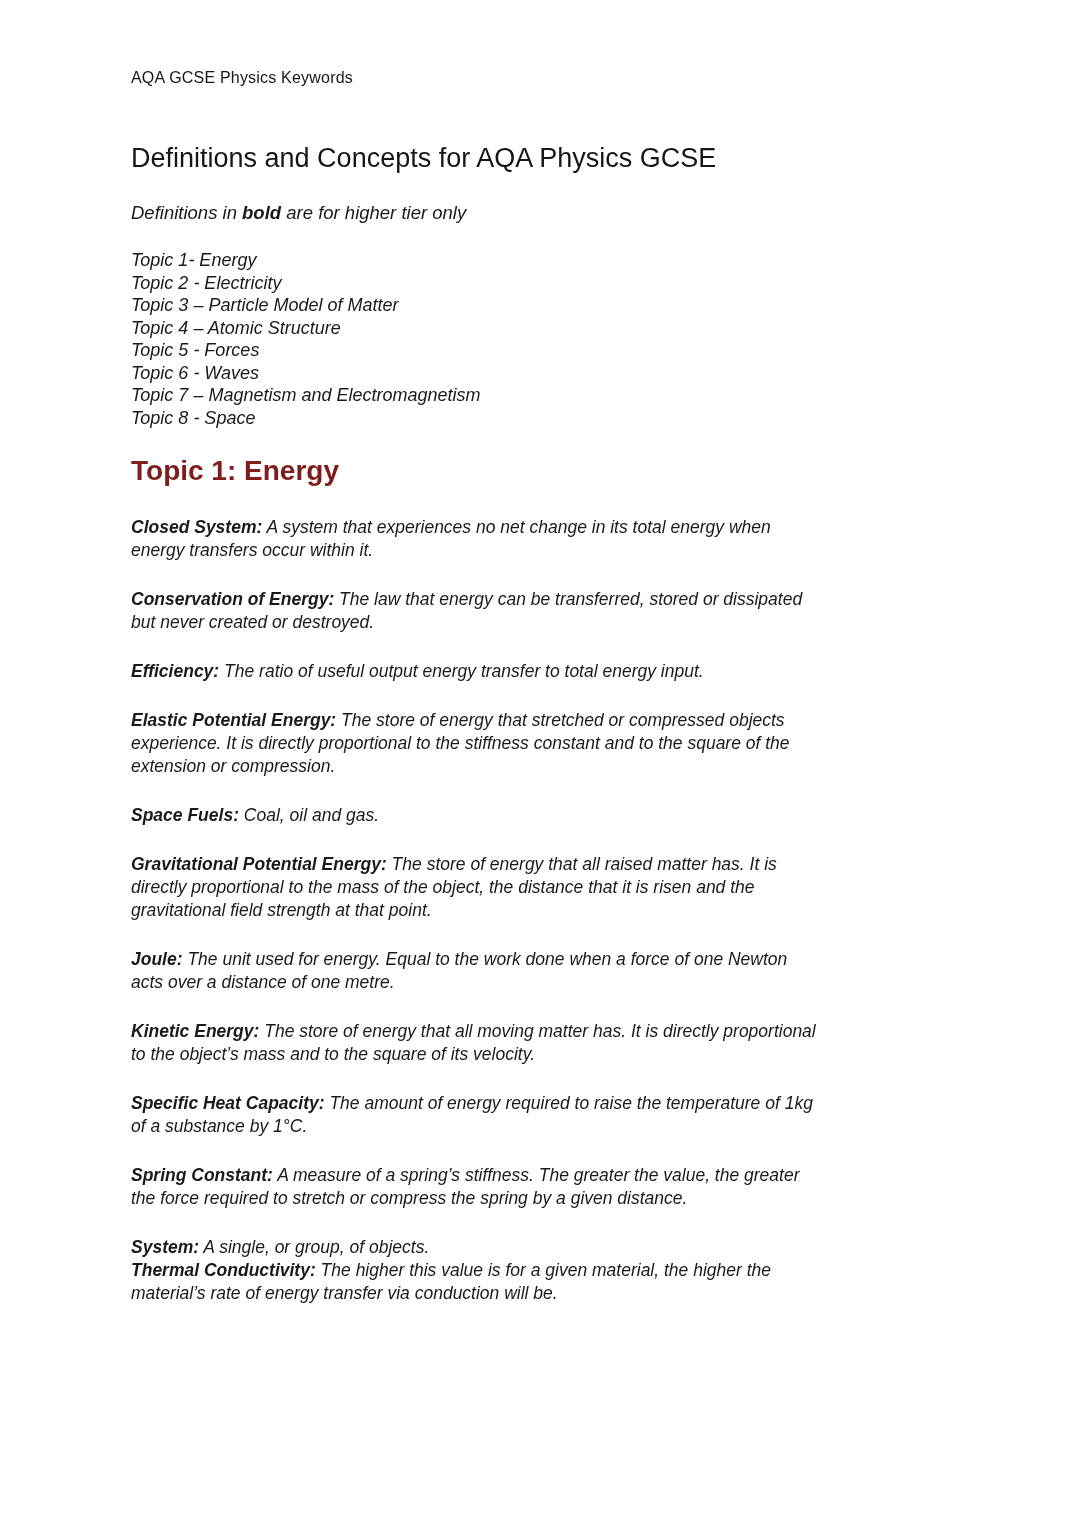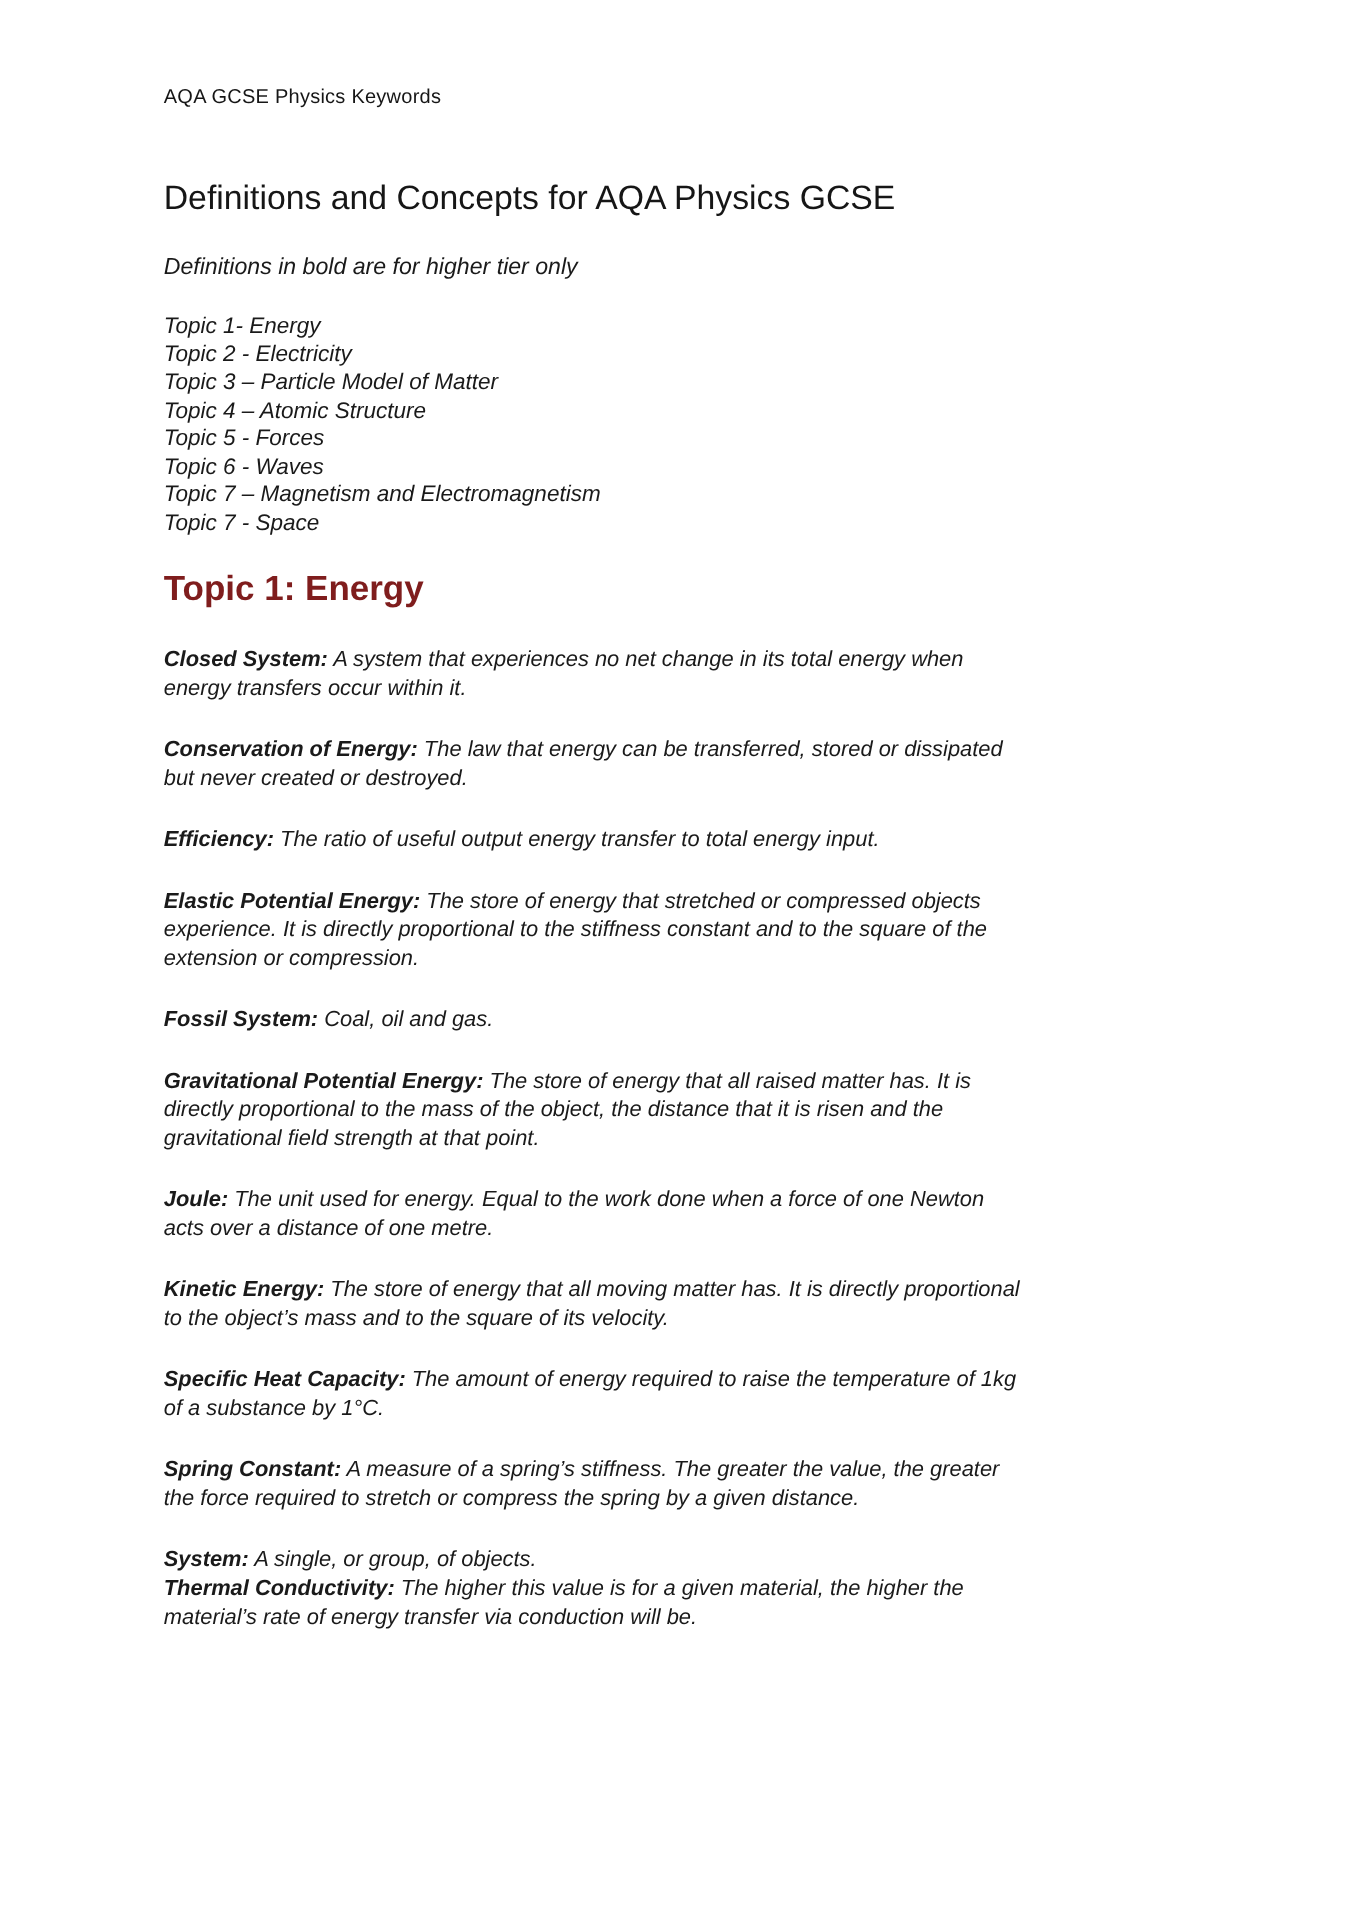--- a/index.html
+++ b/index.html
@@ -31,21 +31,21 @@
     margin: 55px 0 0 0;
     color: #161616;
   }
   .doc-subtitle {
     font-size: 18.5px;
     font-style: italic;
     line-height: 23px;
     margin: 27px 0 0 0;
   }
   .doc-subtitle .em-bold {
-    font-weight: 400;
+    font-weight: 700;
     text-align: right;
   }
   .topic-list {
     margin-top: 25px;
     font-size: 18px;
     font-style: italic;
     line-height: 22.5px;
   }
   h2.section-heading {
     font-size: 28px;
@@ -76,31 +76,31 @@
   <p class="doc-subtitle"><span>Definitions in </span><span class="em-bold">bold</span><span> are for higher tier only</span></p>
 
   <div class="topic-list">
       <div class="topic-line">Topic 1- Energy</div>
       <div class="topic-line">Topic 2 - Electricity</div>
       <div class="topic-line">Topic 3 – Particle Model of Matter</div>
       <div class="topic-line">Topic 4 – Atomic Structure</div>
       <div class="topic-line">Topic 5 - Forces</div>
       <div class="topic-line">Topic 6 - Waves</div>
       <div class="topic-line">Topic 7 – Magnetism and Electromagnetism</div>
-      <div class="topic-line">Topic 7 - Space</div>
+      <div class="topic-line">Topic 8 - Space</div>
     </div>
 
   <h2 class="section-heading">Topic 1: Energy</h2>
 
   <div class="definitions">
       <p class="def"><span class="term">Closed System:</span><span> A system that experiences no net change in its total energy when energy transfers occur within it.</span></p>
       <p class="def"><span class="term">Conservation of Energy:</span><span> The law that energy can be transferred, stored or dissipated but never created or destroyed.</span></p>
       <p class="def"><span class="term">Efficiency:</span><span> The ratio of useful output energy transfer to total energy input.</span></p>
       <p class="def"><span class="term">Elastic Potential Energy:</span><span> The store of energy that stretched or compressed objects experience. It is directly proportional to the stiffness constant and to the square of the extension or compression.</span></p>
-      <p class="def"><span class="term">Fossil System:</span><span> Coal, oil and gas.</span></p>
+      <p class="def"><span class="term">Space Fuels:</span><span> Coal, oil and gas.</span></p>
       <p class="def"><span class="term">Gravitational Potential Energy:</span><span> The store of energy that all raised matter has. It is directly proportional to the mass of the object, the distance that it is risen and the gravitational field strength at that point.</span></p>
       <p class="def"><span class="term">Joule:</span><span> The unit used for energy. Equal to the work done when a force of one Newton acts over a distance of one metre.</span></p>
       <p class="def"><span class="term">Kinetic Energy:</span><span> The store of energy that all moving matter has. It is directly proportional to the object’s mass and to the square of its velocity.</span></p>
       <p class="def"><span class="term">Specific Heat Capacity:</span><span> The amount of energy required to raise the temperature of 1kg of a substance by 1°C.</span></p>
       <p class="def"><span class="term">Spring Constant:</span><span> A measure of a spring’s stiffness. The greater the value, the greater the force required to stretch or compress the spring by a given distance.</span></p>
       <p class="def"><span class="term">System:</span><span> A single, or group, of objects.</span><br><span class="term">Thermal Conductivity:</span><span> The higher this value is for a given material, the higher the material’s rate of energy transfer via conduction will be.</span></p>
     </div>
 </div>
 
 </body></html>

